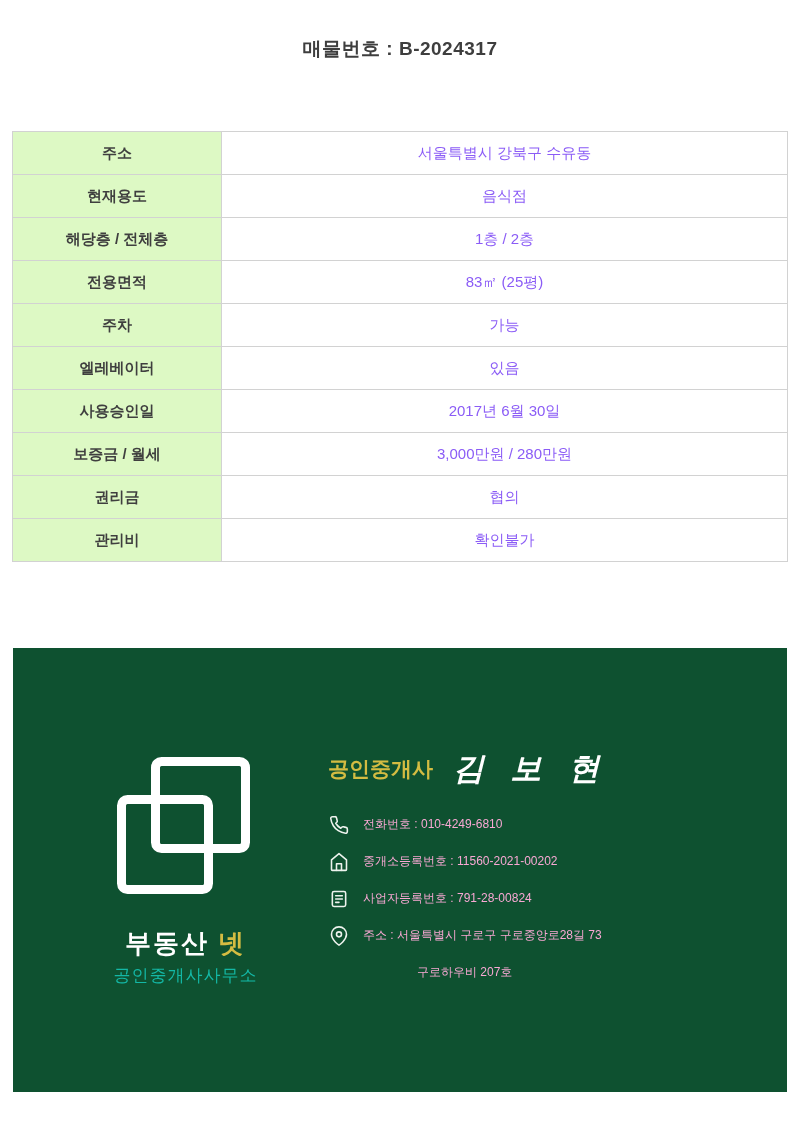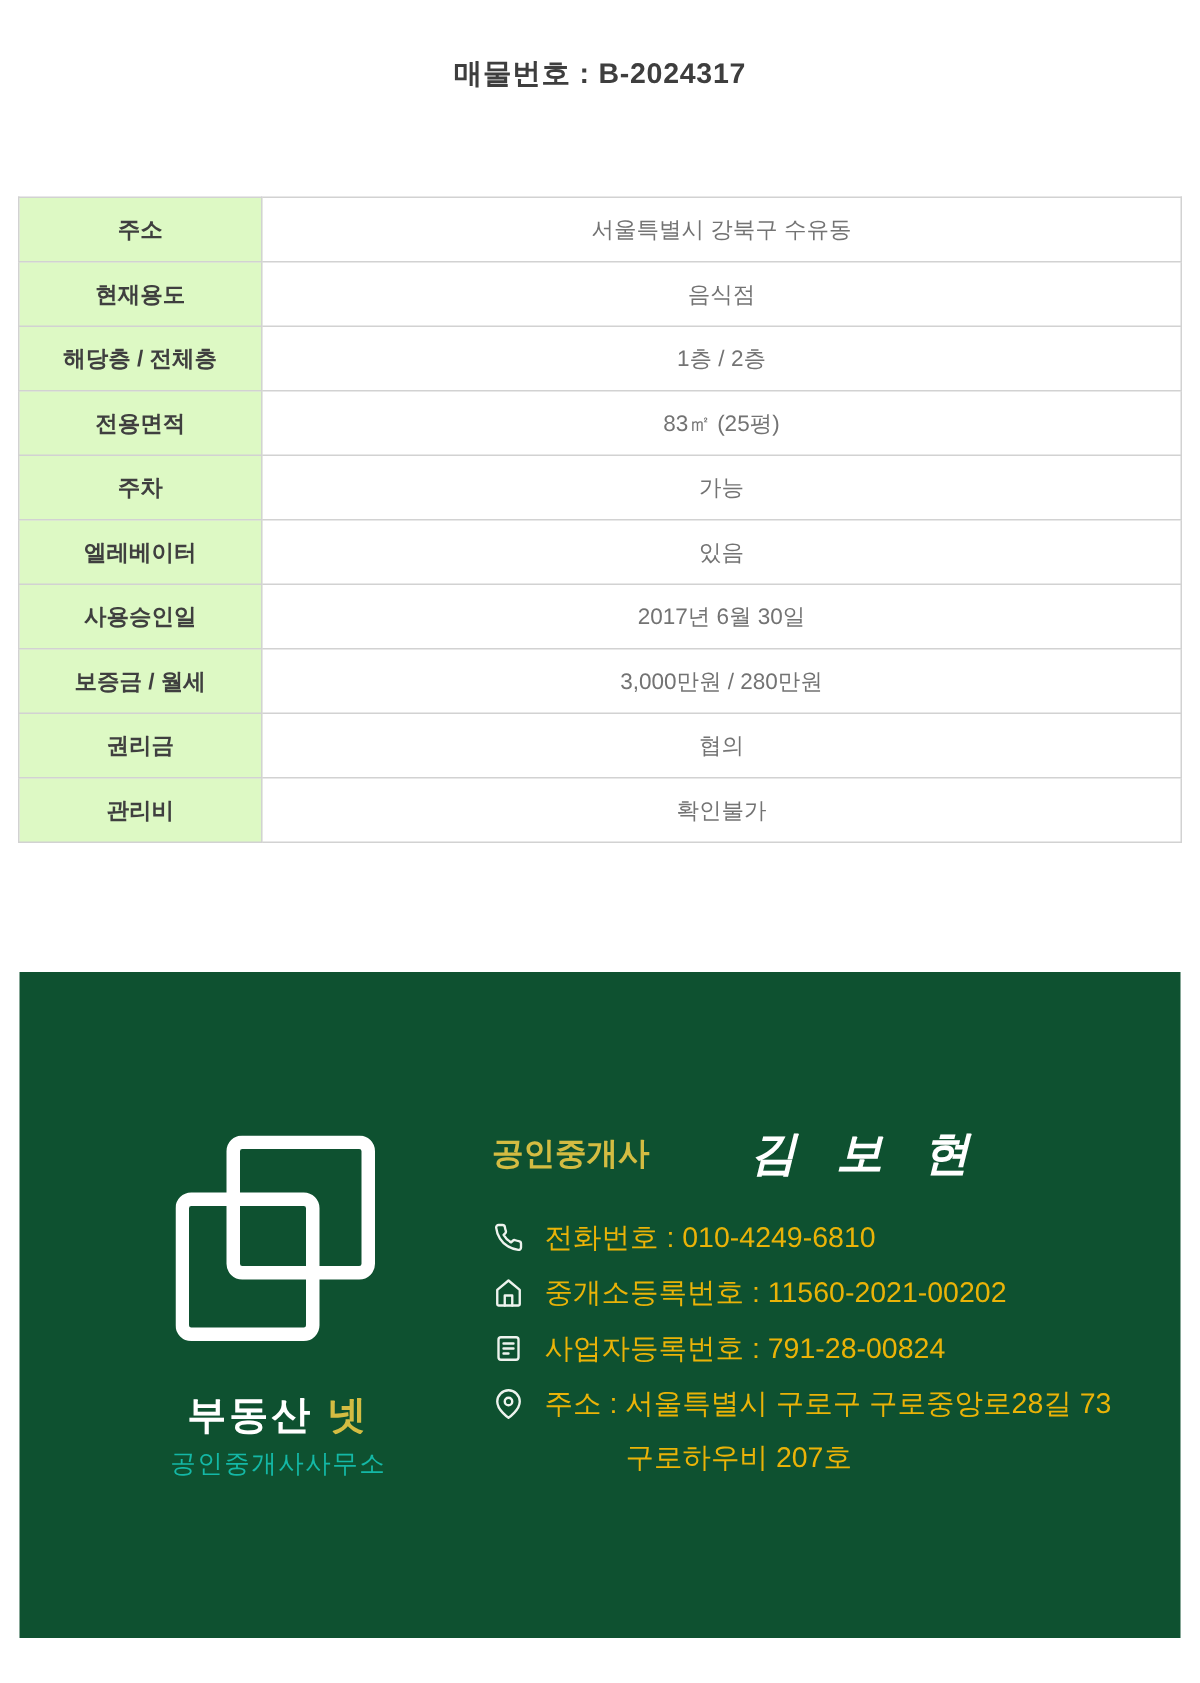--- a/index.html
+++ b/index.html
@@ -21,24 +21,24 @@
   .listing-table {
     position:absolute; left:12px; top:131px; width:776px;
     border-collapse:collapse; table-layout:fixed;
   }
   .listing-table td {
     height:43px; border:1px solid #d2d2d2;
     text-align:center; vertical-align:middle;
     font-size:15px;
   }
   .listing-table td.cell-label {
-    background:#ddf9c4; width:162px;
+    background:#ddf9c4; width:209px;
     font-weight:bold; color:#3f3f3f;
   }
-  .listing-table td.cell-value { color:#737373; background:#ffffff; }
+  .listing-table td.cell-value { color:#8b5cf6; background:#ffffff; }
 
   
   .biz-card {
     position:absolute; left:13px; top:648px;
     width:774px; height:444px; background:#0e5130;
   }
 
   
   .brand-col { position:absolute; left:0; top:0; width:345px; height:100%; }
   .brand-logo { position:absolute; left:104px; top:109px; width:134px; height:137px; }
@@ -48,32 +48,32 @@
     color:#ffffff; letter-spacing:2px; white-space:nowrap;
   }
   .brand-name .gold { color:#d4bc42; }
   .brand-subtitle {
     position:absolute; left:0; top:316px; width:345px;
     text-align:center; font-size:17px; color:#14b8a6; letter-spacing:1px;
   }
 
   
   .info-col { position:absolute; left:315px; top:100px; width:440px; }
-  .agent-row { display:flex; align-items:center; margin-bottom:16px;gap:47px; }
+  .agent-row { display:flex; align-items:center; margin-bottom:16px; }
   .agent-role {
     font-size:21px; font-weight:bold; color:#d4bc42;
     margin-right:20px; white-space:nowrap;
   }
   .agent-name {
     font-size:31px; font-weight:bold; color:#ffffff;
     letter-spacing:9px; white-space:nowrap;font-style:italic;
   }
   .contact-row {
     display:flex; align-items:center; height:37px;
-    color:#eab308; font-size:19px; white-space:nowrap;
+    color:#f9a8d4; font-size:12px; white-space:nowrap;
   }
   .contact-row .c-icon {
     width:22px; height:22px; margin-right:13px;
     display:flex; align-items:center; justify-content:center; flex:0 0 22px;
   }
   .contact-row.second-line { padding-left:89px; height:36px; }
   .c-icon svg { display:block; }
 </style>
 </head>
 <body>

